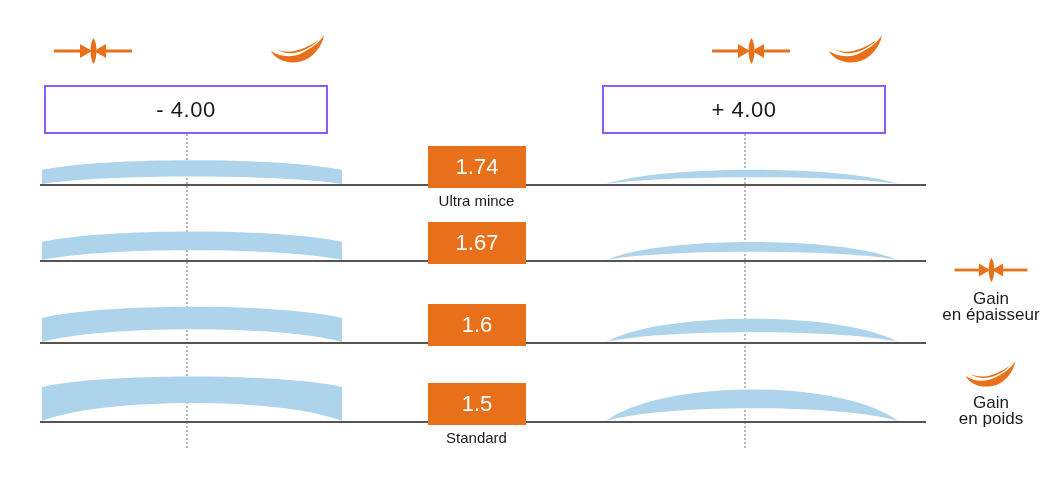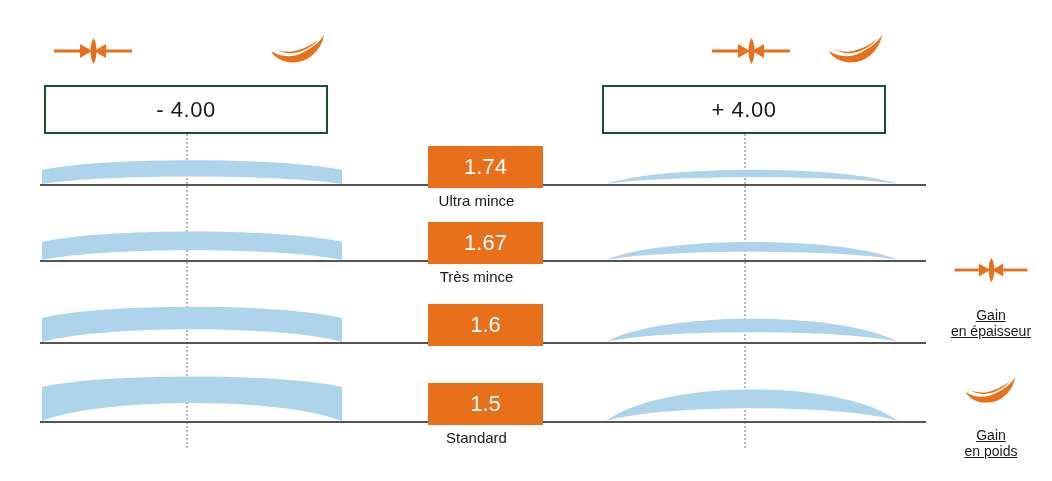--- a/index.html
+++ b/index.html
@@ -15,21 +15,21 @@
     width: 1052px;
     height: 481px;
     background: #ffffff;
     overflow: hidden;
   }
 
   
   .power-box {
     position: absolute;
     box-sizing: border-box;
-    border: 2px solid #14532d;
+    border: 2px solid #8b5cf6;
     background: #ffffff;
     display: flex;
     align-items: center;
     justify-content: center;
     color: #1a1a1a;
     font-size: 22px;
     letter-spacing: 0.5px;
   }
   #power-box-minus { left: 44px;  top: 85px; width: 284px; height: 49px; }
   #power-box-plus  { left: 602px; top: 85px; width: 284px; height: 49px; }
@@ -71,21 +71,21 @@
   .lens-slot { position: absolute; top: 0; width: 300px; height: 48px; }
   .lens-slot.left  { left: 42px; }
   .lens-slot.right { left: 602px; }
   .lens-slot svg { display: block; width: 300px; height: 48px; overflow: visible; }
 
   
   .index-badge {
     position: absolute;
     left: 428px;
     top: 6px;
-    width: 115px;
+    width: 98px;
     height: 42px;
     background: #E8701A;
     color: #ffffff;
     display: flex;
     align-items: center;
     justify-content: center;
     font-size: 22px;
   }
   .index-caption {
     position: absolute;
@@ -101,25 +101,24 @@
   #legend { position: absolute; left: 930px; top: 255px; width: 122px; }
   .legend-item { width: 122px; text-align: center; }
   .legend-item + .legend-item { margin-top: 36px; }
   .legend-glyph {
     height: 30px;
     display: flex;
     align-items: center;
     justify-content: center;
   }
   .legend-text {
-    margin-top: 22px;
-    font-size: 14px;
+    margin-top: 6px;
+    font-size: 17px;
     line-height: 16px;
     color: #1a1a1a;
-    text-decoration: underline;
   }
 </style>
 </head>
 <body>
 
 <div id="stage">
 
   <div class="thickness-icon" id="thickness-icon-minus">
     <svg width="82" height="30" viewBox="0 0 82 30" aria-hidden="true">
       <g fill="#E8701A" stroke="#E8701A">
@@ -196,21 +195,20 @@
 
     <div class="lens-slot left">
       <svg viewBox="0 0 300 48" preserveAspectRatio="none" aria-hidden="true">
         <path fill="#AED4EC" d="M0,26 C60,12 240,12 300,26 L300,44 C240,31 60,31 0,44 Z"></path>
       </svg>
     </div>
 
     <div class="index-badge">
       <span>1.67</span>
     </div>
-    <div class="index-caption">Très mince</div>
 
     <div class="lens-slot right">
       <svg viewBox="0 0 300 48" preserveAspectRatio="none" aria-hidden="true">
         <path fill="#AED4EC" d="M4,44 C60,20 240,20 296,44 C240,33 60,33 4,44 Z"></path>
       </svg>
     </div>
   </div>
 
   <div class="row" id="row-2">
     <div class="baseline"></div>

